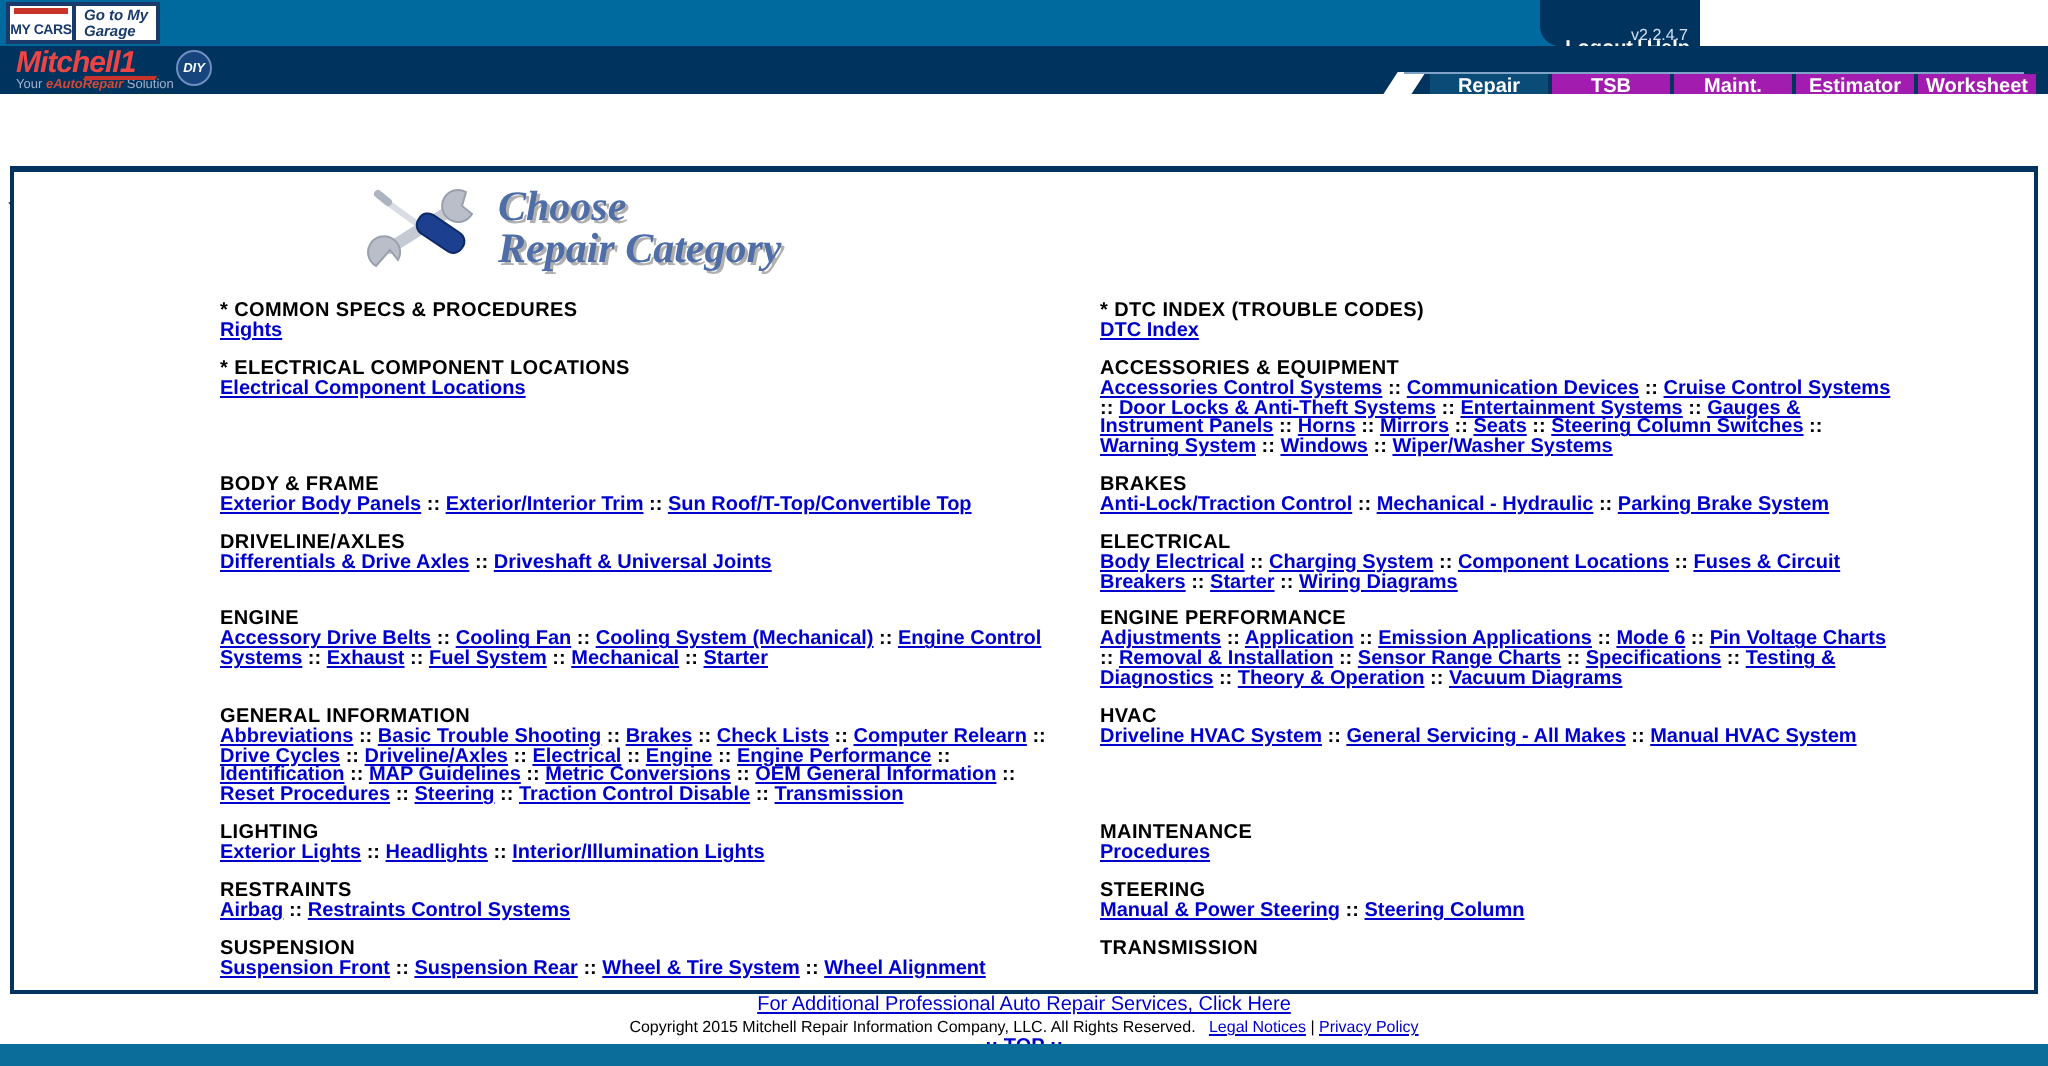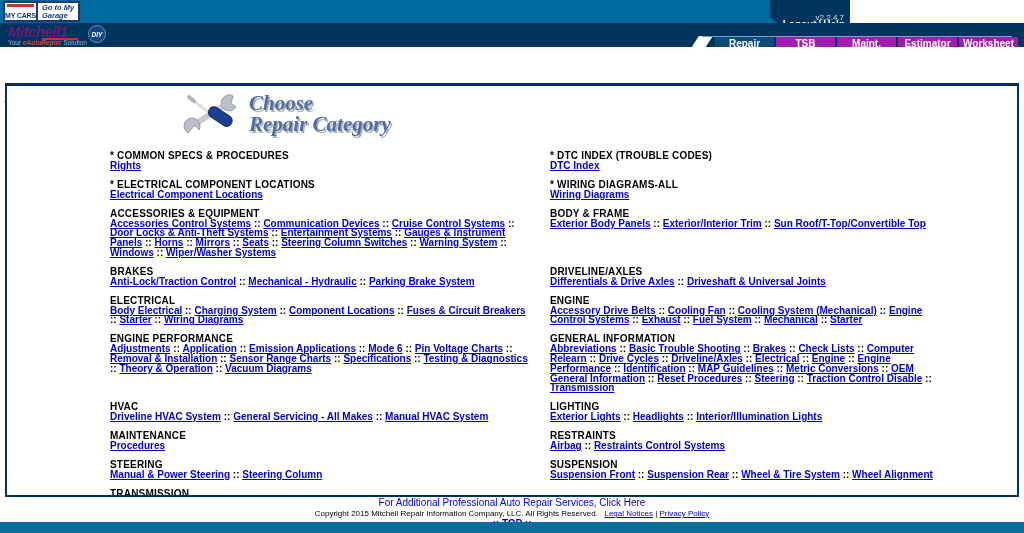--- a/index.html
+++ b/index.html
@@ -17,21 +17,21 @@
   
   .garage-btn { position:absolute; left:3px; top:1px; height:21px; background:#fff; border:2px solid #1a3a6b; display:flex; align-items:stretch; cursor:pointer; }
   .plate { width:33px; border-right:2px solid #1a3a6b; position:relative; display:flex; align-items:flex-end; justify-content:center; padding-bottom:1px; }
   .plate-band { position:absolute; top:1px; left:2px; right:2px; height:3px; background:#c8342a; }
   .plate-text { font-size:7px; font-weight:bold; color:#1a3a6b; letter-spacing:-0.2px; }
   .garage-label { padding:1px 4px 0 4px; font-size:7.5px; font-weight:bold; font-style:italic; color:#1a3a6b; line-height:8px; white-space:nowrap; }
 
   
   .navbar { position:absolute; left:0; top:23px; width:1024px; height:24px; background:#00345F; }
   .logo { position:absolute; left:8px; top:25px; }
-  .logo-main { font-size:15px; font-weight:bold; font-style:italic; color:#701a75; letter-spacing:-0.5px; line-height:14px; }
+  .logo-main { font-size:15px; font-weight:bold; font-style:italic; color:#ef4444; letter-spacing:-0.5px; line-height:14px; }
   .logo-swoosh { position:absolute; left:34px; top:13px; width:36px; height:2px; background:#c8342a; transform:skewX(-30deg); }
   .tagline { font-size:6.5px; color:#9fb0cc; line-height:7px; white-space:nowrap; }
   .tagline .em { color:#d04a3a; font-weight:bold; font-style:italic; }
   .diy-badge { position:absolute; left:88px; top:25px; width:18px; height:18px; border-radius:50%; background:#15457c; border:1px solid #6e8fc0; color:#fff; font-size:6.5px; font-style:italic; font-weight:bold; display:flex; align-items:center; justify-content:center; }
 
   .tab-slash { position:absolute; left:694px; top:36px; width:14px; height:15px; background:#fff; transform:skewX(-33deg); }
   .tab-highlight { position:absolute; left:702px; top:36px; width:310px; height:1px; background:#7FA3C8; }
   .tabstrip { position:absolute; right:6px; top:37px; height:13px; display:flex; gap:2px; }
   .tab { width:59px; height:13px; background:#a21caf; color:#fff; font-size:10px; font-weight:bold; text-align:center; line-height:13px; text-decoration:underline; cursor:pointer; }
   .tab.active { background:#0B4B78; }
@@ -56,21 +56,21 @@
   .category-grid { margin:14px 0 0 103px; display:grid; grid-template-columns:440px 421px; }
   .cat-cell { margin-bottom:9px; padding-right:22px; }
   .cat-header { font-size:10px; font-weight:bold; color:#000; line-height:10px; letter-spacing:0.2px; }
   .cat-links { font-size:10px; font-weight:bold; line-height:9.8px; }
   .cat-links a { color:#0000CC; text-decoration:underline; cursor:pointer; }
   .cat-links .sep { color:#000; }
 
   
   .footer { position:absolute; left:0; top:498px; width:1024px; text-align:center; }
   .footer-services { font-size:10px; line-height:10px; }
-  .footer-services a { color:#0000CC; cursor:pointer; }
+  .footer-services a { color:#0000CC; text-decoration:underline; cursor:pointer; }
   .footer-copy { font-size:8px; line-height:9px; margin-top:1px; color:#000; }
   .footer-copy a { color:#0000CC; text-decoration:underline; cursor:pointer; }
   .footer-top { font-size:10px; line-height:10px; margin-top:1px; font-weight:bold; }
   .footer-top a { color:#0000CC; text-decoration:underline; cursor:pointer; }
   .bottombar { position:absolute; left:0; bottom:0; width:1024px; height:11px; background:#0A6D9A; }
 </style>
 </head>
 <body>
 
 <div id="stage">
@@ -145,24 +145,20 @@
         </div>
         <div class="cat-cell">
           <div class="cat-header">* DTC INDEX (TROUBLE CODES)</div>
           <div class="cat-links"><a class="cat-link">DTC Index</a></div>
         </div>
         <div class="cat-cell">
           <div class="cat-header">* ELECTRICAL COMPONENT LOCATIONS</div>
           <div class="cat-links"><a class="cat-link">Electrical Component Locations</a></div>
         </div>
         <div class="cat-cell">
-          <div class="cat-header">* WIRING DIAGRAMS-ALL</div>
-          <div class="cat-links"><a class="cat-link">Wiring Diagrams</a></div>
-        </div>
-        <div class="cat-cell">
           <div class="cat-header">ACCESSORIES &amp; EQUIPMENT</div>
           <div class="cat-links"><a class="cat-link">Accessories Control Systems</a><span class="sep"> :: </span><a class="cat-link">Communication Devices</a><span class="sep"> :: </span><a class="cat-link">Cruise Control Systems</a><span class="sep"> :: </span><a class="cat-link">Door Locks &amp; Anti-Theft Systems</a><span class="sep"> :: </span><a class="cat-link">Entertainment Systems</a><span class="sep"> :: </span><a class="cat-link">Gauges &amp; Instrument Panels</a><span class="sep"> :: </span><a class="cat-link">Horns</a><span class="sep"> :: </span><a class="cat-link">Mirrors</a><span class="sep"> :: </span><a class="cat-link">Seats</a><span class="sep"> :: </span><a class="cat-link">Steering Column Switches</a><span class="sep"> :: </span><a class="cat-link">Warning System</a><span class="sep"> :: </span><a class="cat-link">Windows</a><span class="sep"> :: </span><a class="cat-link">Wiper/Washer Systems</a></div>
         </div>
         <div class="cat-cell">
           <div class="cat-header">BODY &amp; FRAME</div>
           <div class="cat-links"><a class="cat-link">Exterior Body Panels</a><span class="sep"> :: </span><a class="cat-link">Exterior/Interior Trim</a><span class="sep"> :: </span><a class="cat-link">Sun Roof/T-Top/Convertible Top</a></div>
         </div>
         <div class="cat-cell">
           <div class="cat-header">BRAKES</div>
           <div class="cat-links"><a class="cat-link">Anti-Lock/Traction Control</a><span class="sep"> :: </span><a class="cat-link">Mechanical - Hydraulic</a><span class="sep"> :: </span><a class="cat-link">Parking Brake System</a></div>

